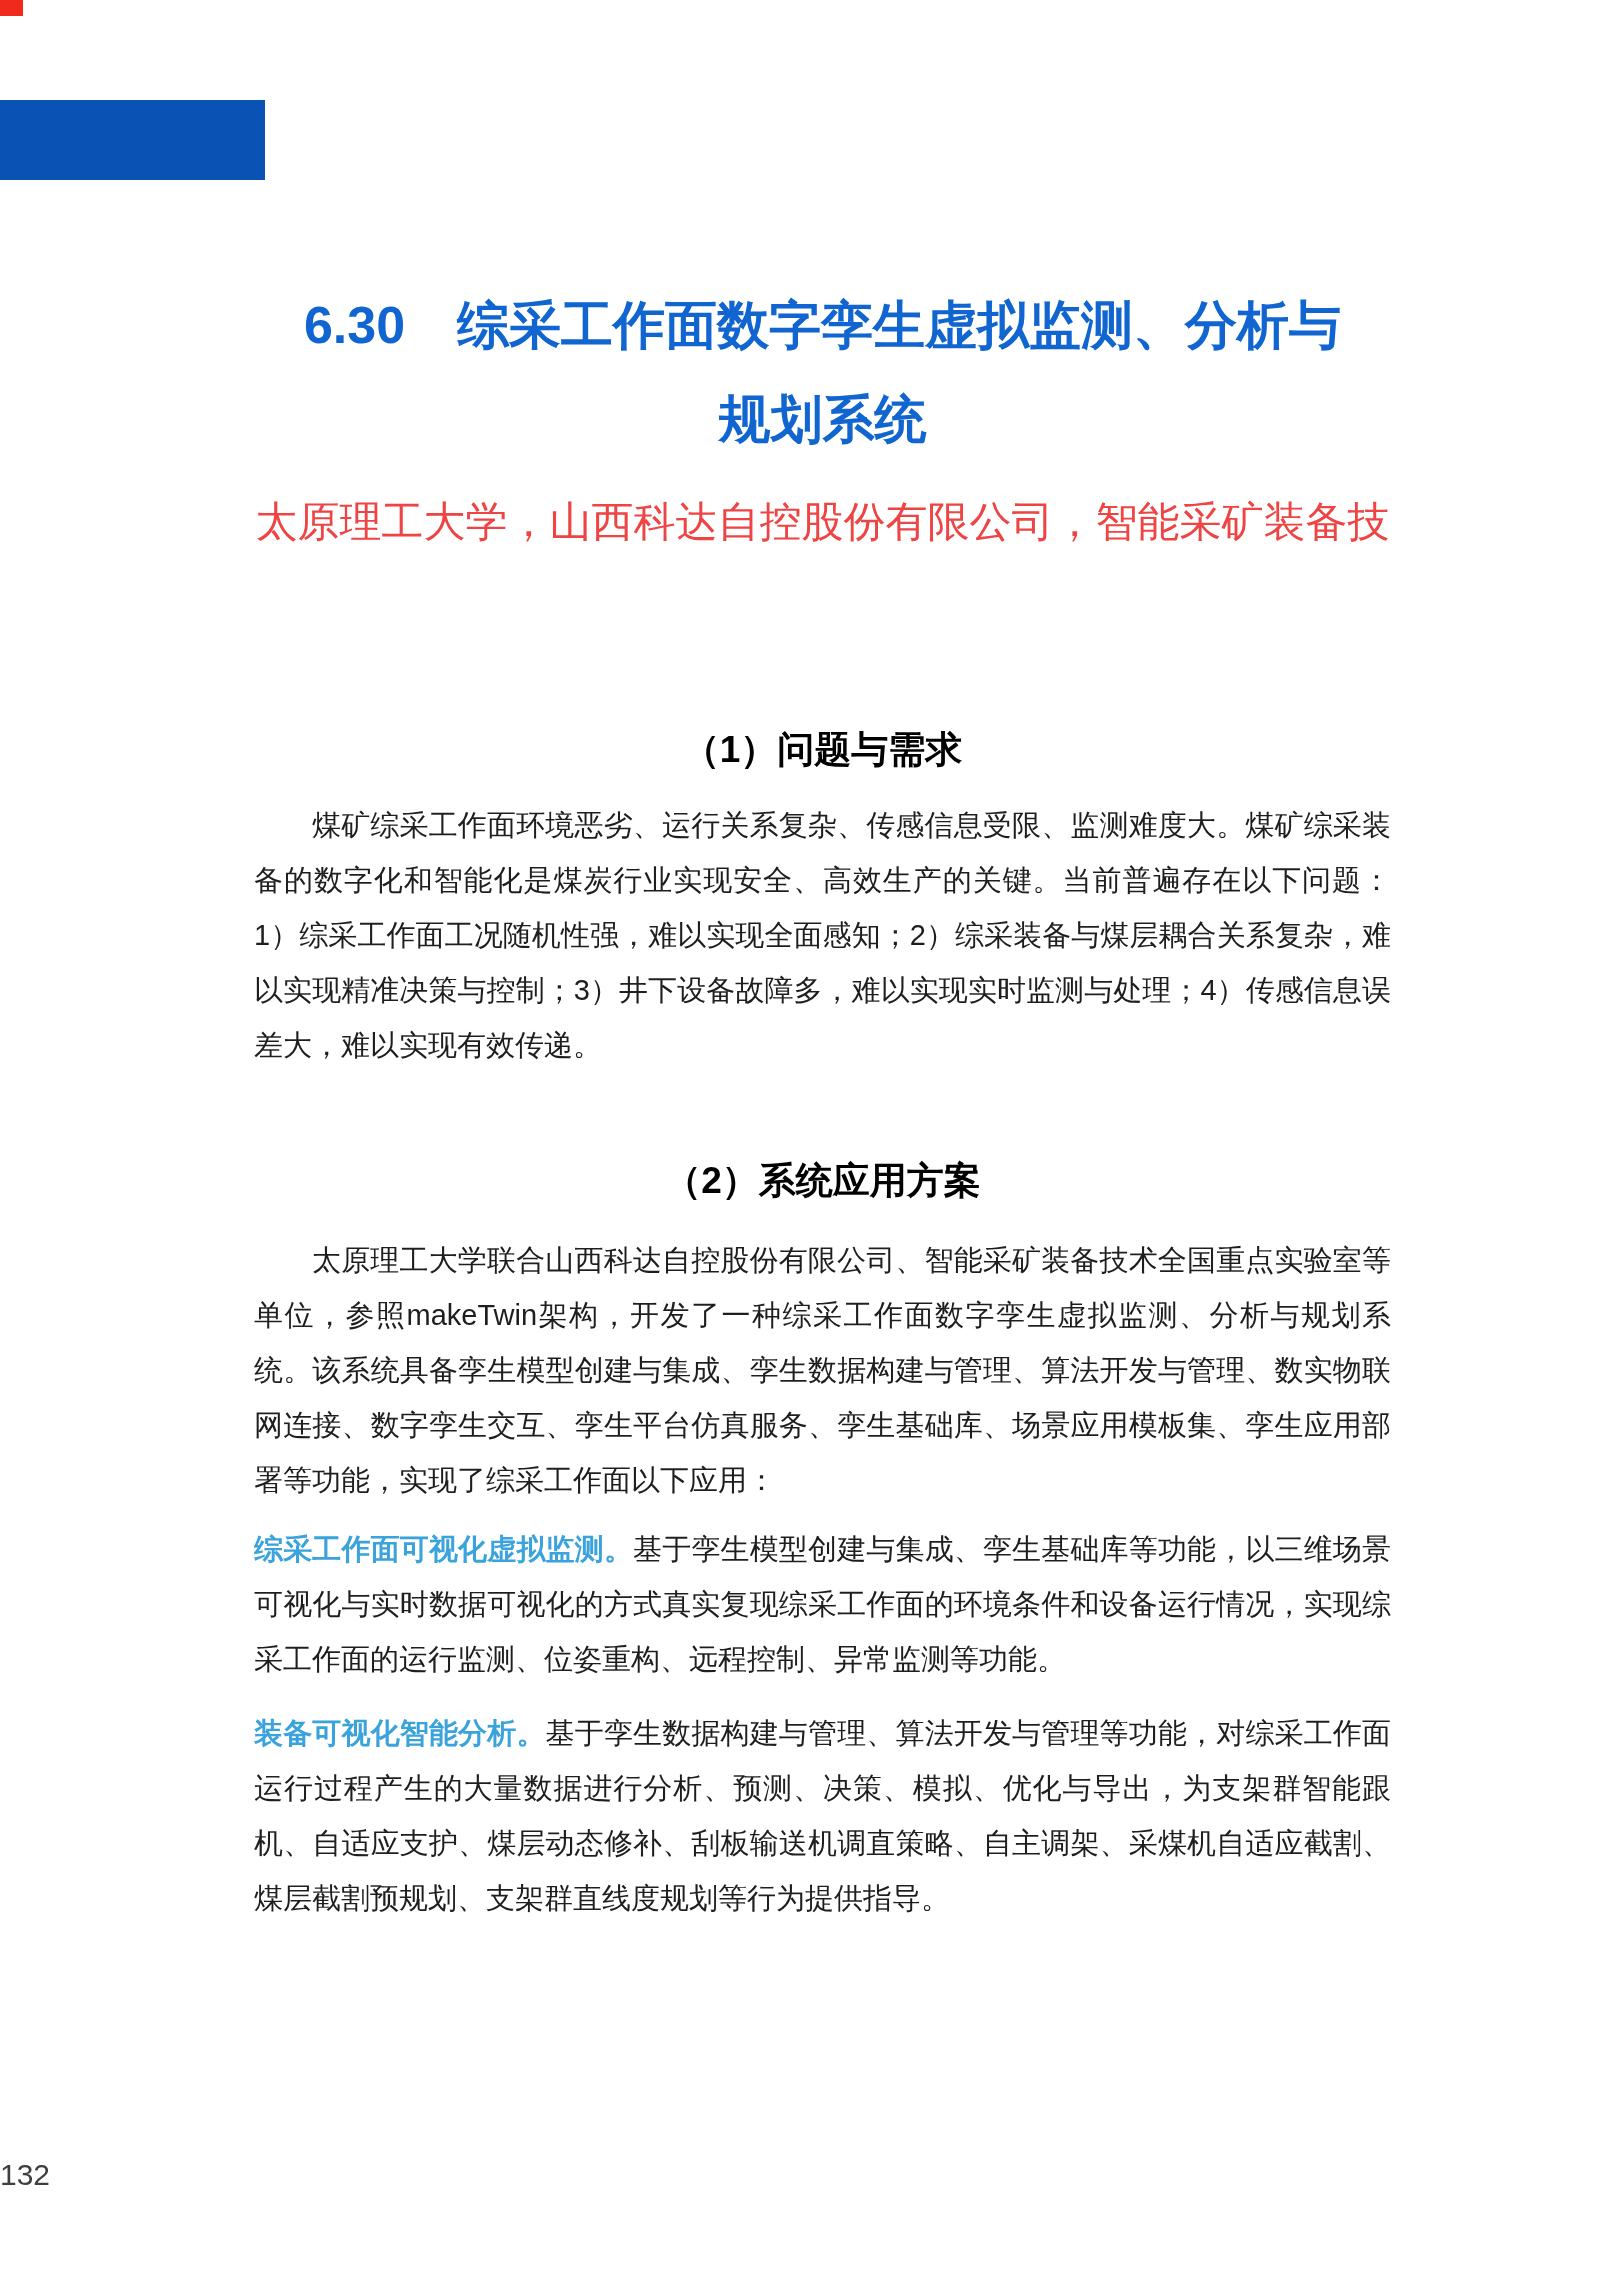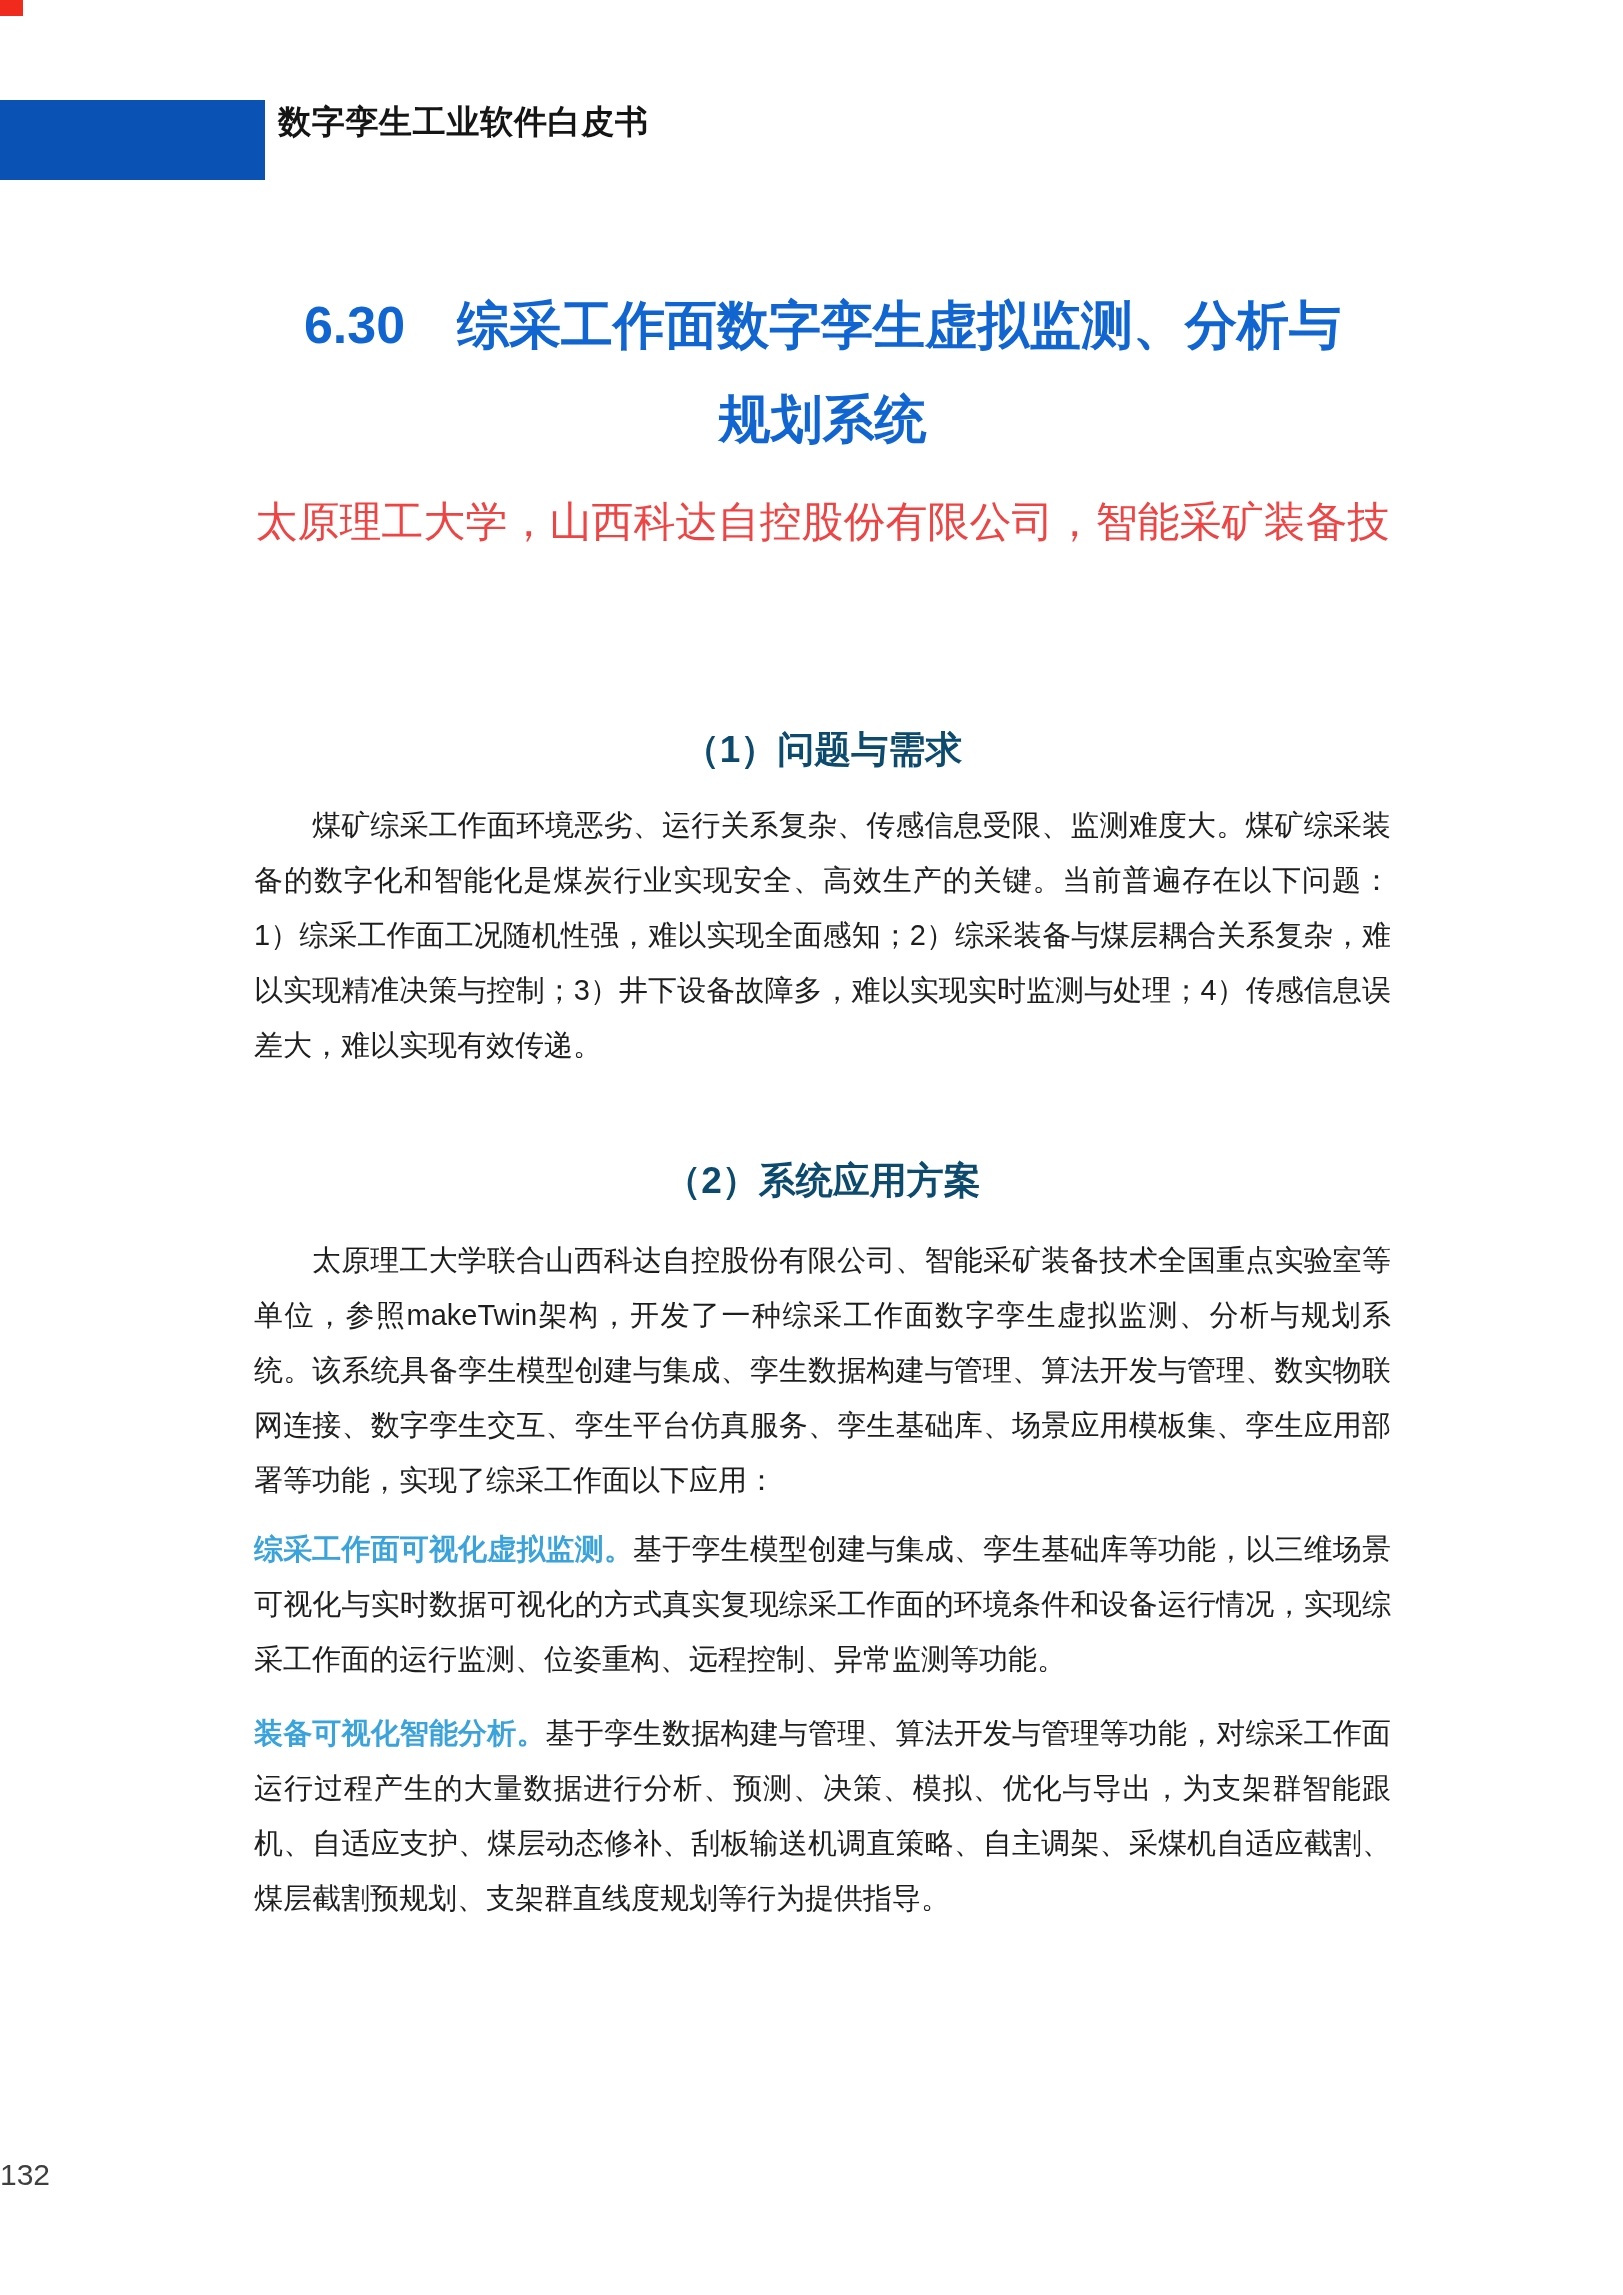--- a/index.html
+++ b/index.html
@@ -39,21 +39,21 @@
     top:278px;
     font-size:52px; font-weight:700; color:#1065D0;
     line-height:94px;
   }
   .affiliation {
     top:485px;
     font-size:42px; font-weight:400; color:#ef4444;
     line-height:73px;
   }
   .sec-heading {
-    font-size:37px; font-weight:700; color:#0c4a6e;
+    font-size:37px; font-weight:700; color:#000000;
     line-height:45px;
   }
   .sec-heading-1 { top:727px; }
   .sec-heading-2 { top:1158px; }
   .para {
     font-size:29px; font-weight:400; color:#1E1E1E;
     line-height:55px;
     text-align:justify;
     text-justify:inter-ideograph;
   }
@@ -74,21 +74,20 @@
   }
 </style>
 </head>
 <body>
 
 <div class="corner-marker"></div>
 
 <div class="header-bar"></div>
 
 <div class="header-titles">
-  <div class="header-title-cn">数字孪生工业软件白皮书</div>
 </div>
 
 <div class="block h1">
   <span>6.30　综采工作面数字孪生虚拟监测、分析与</span><br>
   <span>规划系统</span>
 </div>
 
 <div class="block affiliation">
   <span>太原理工大学，山西科达自控股份有限公司，智能采矿装备技</span><br>
 </div>

